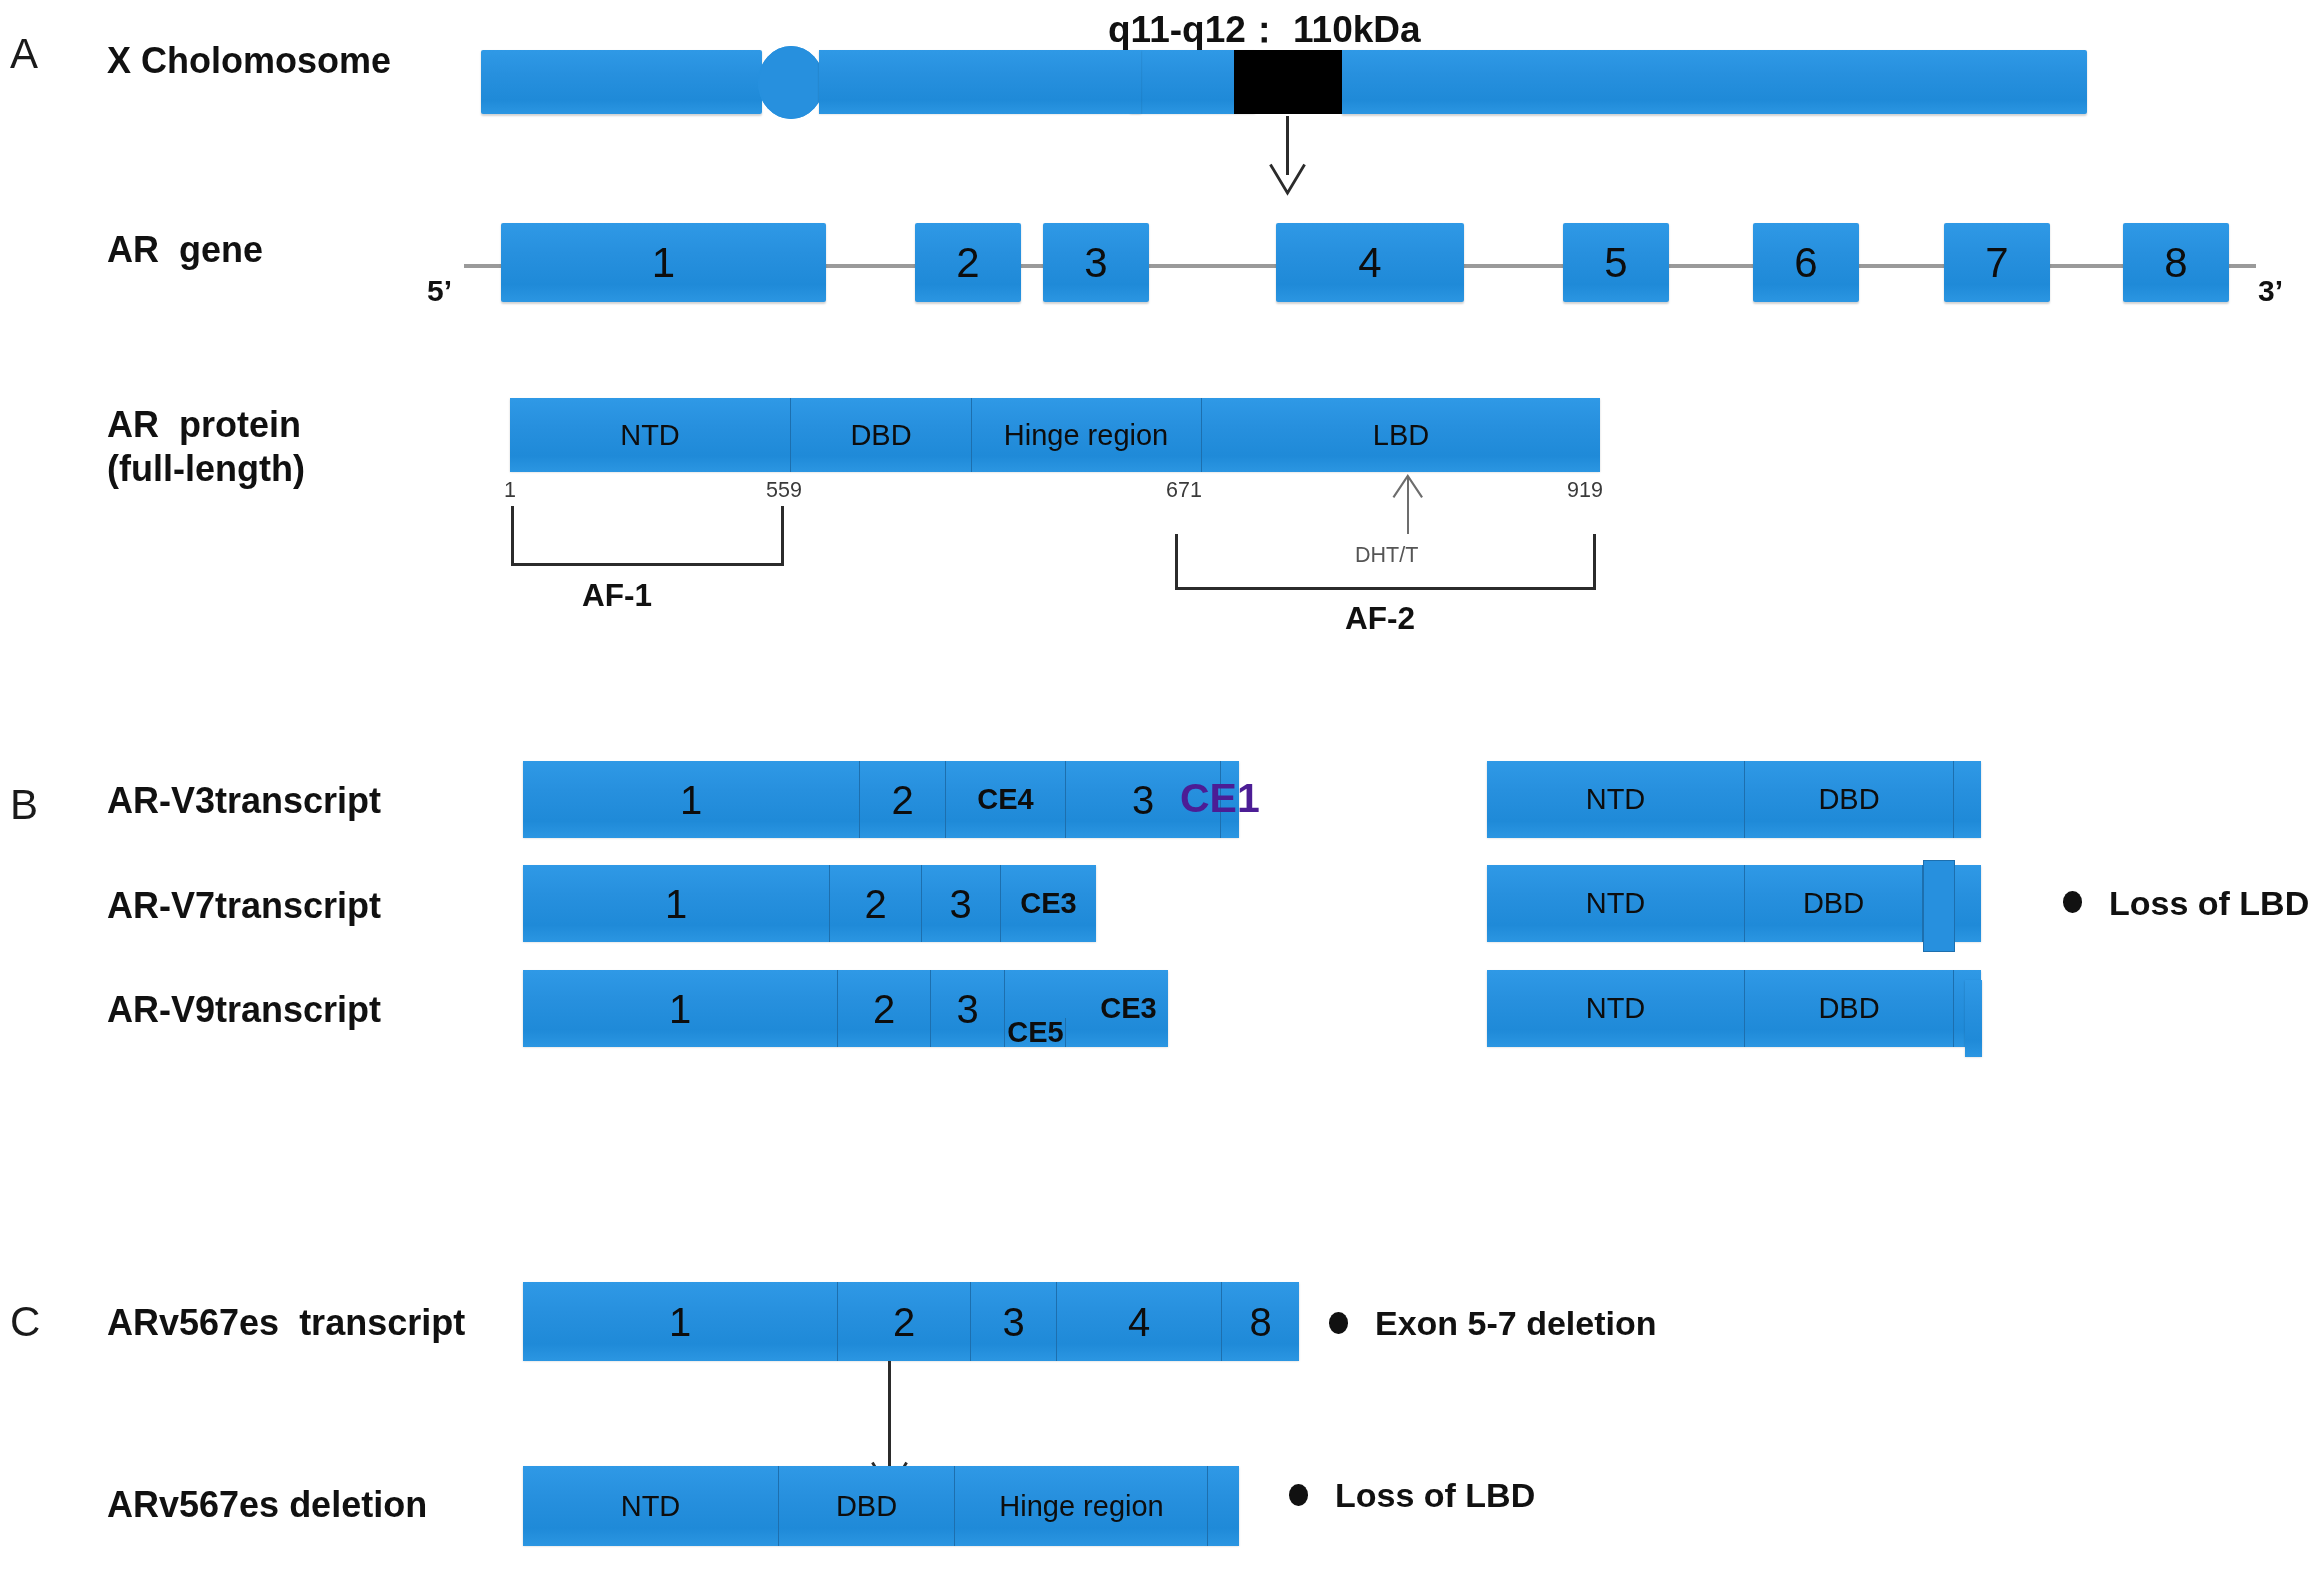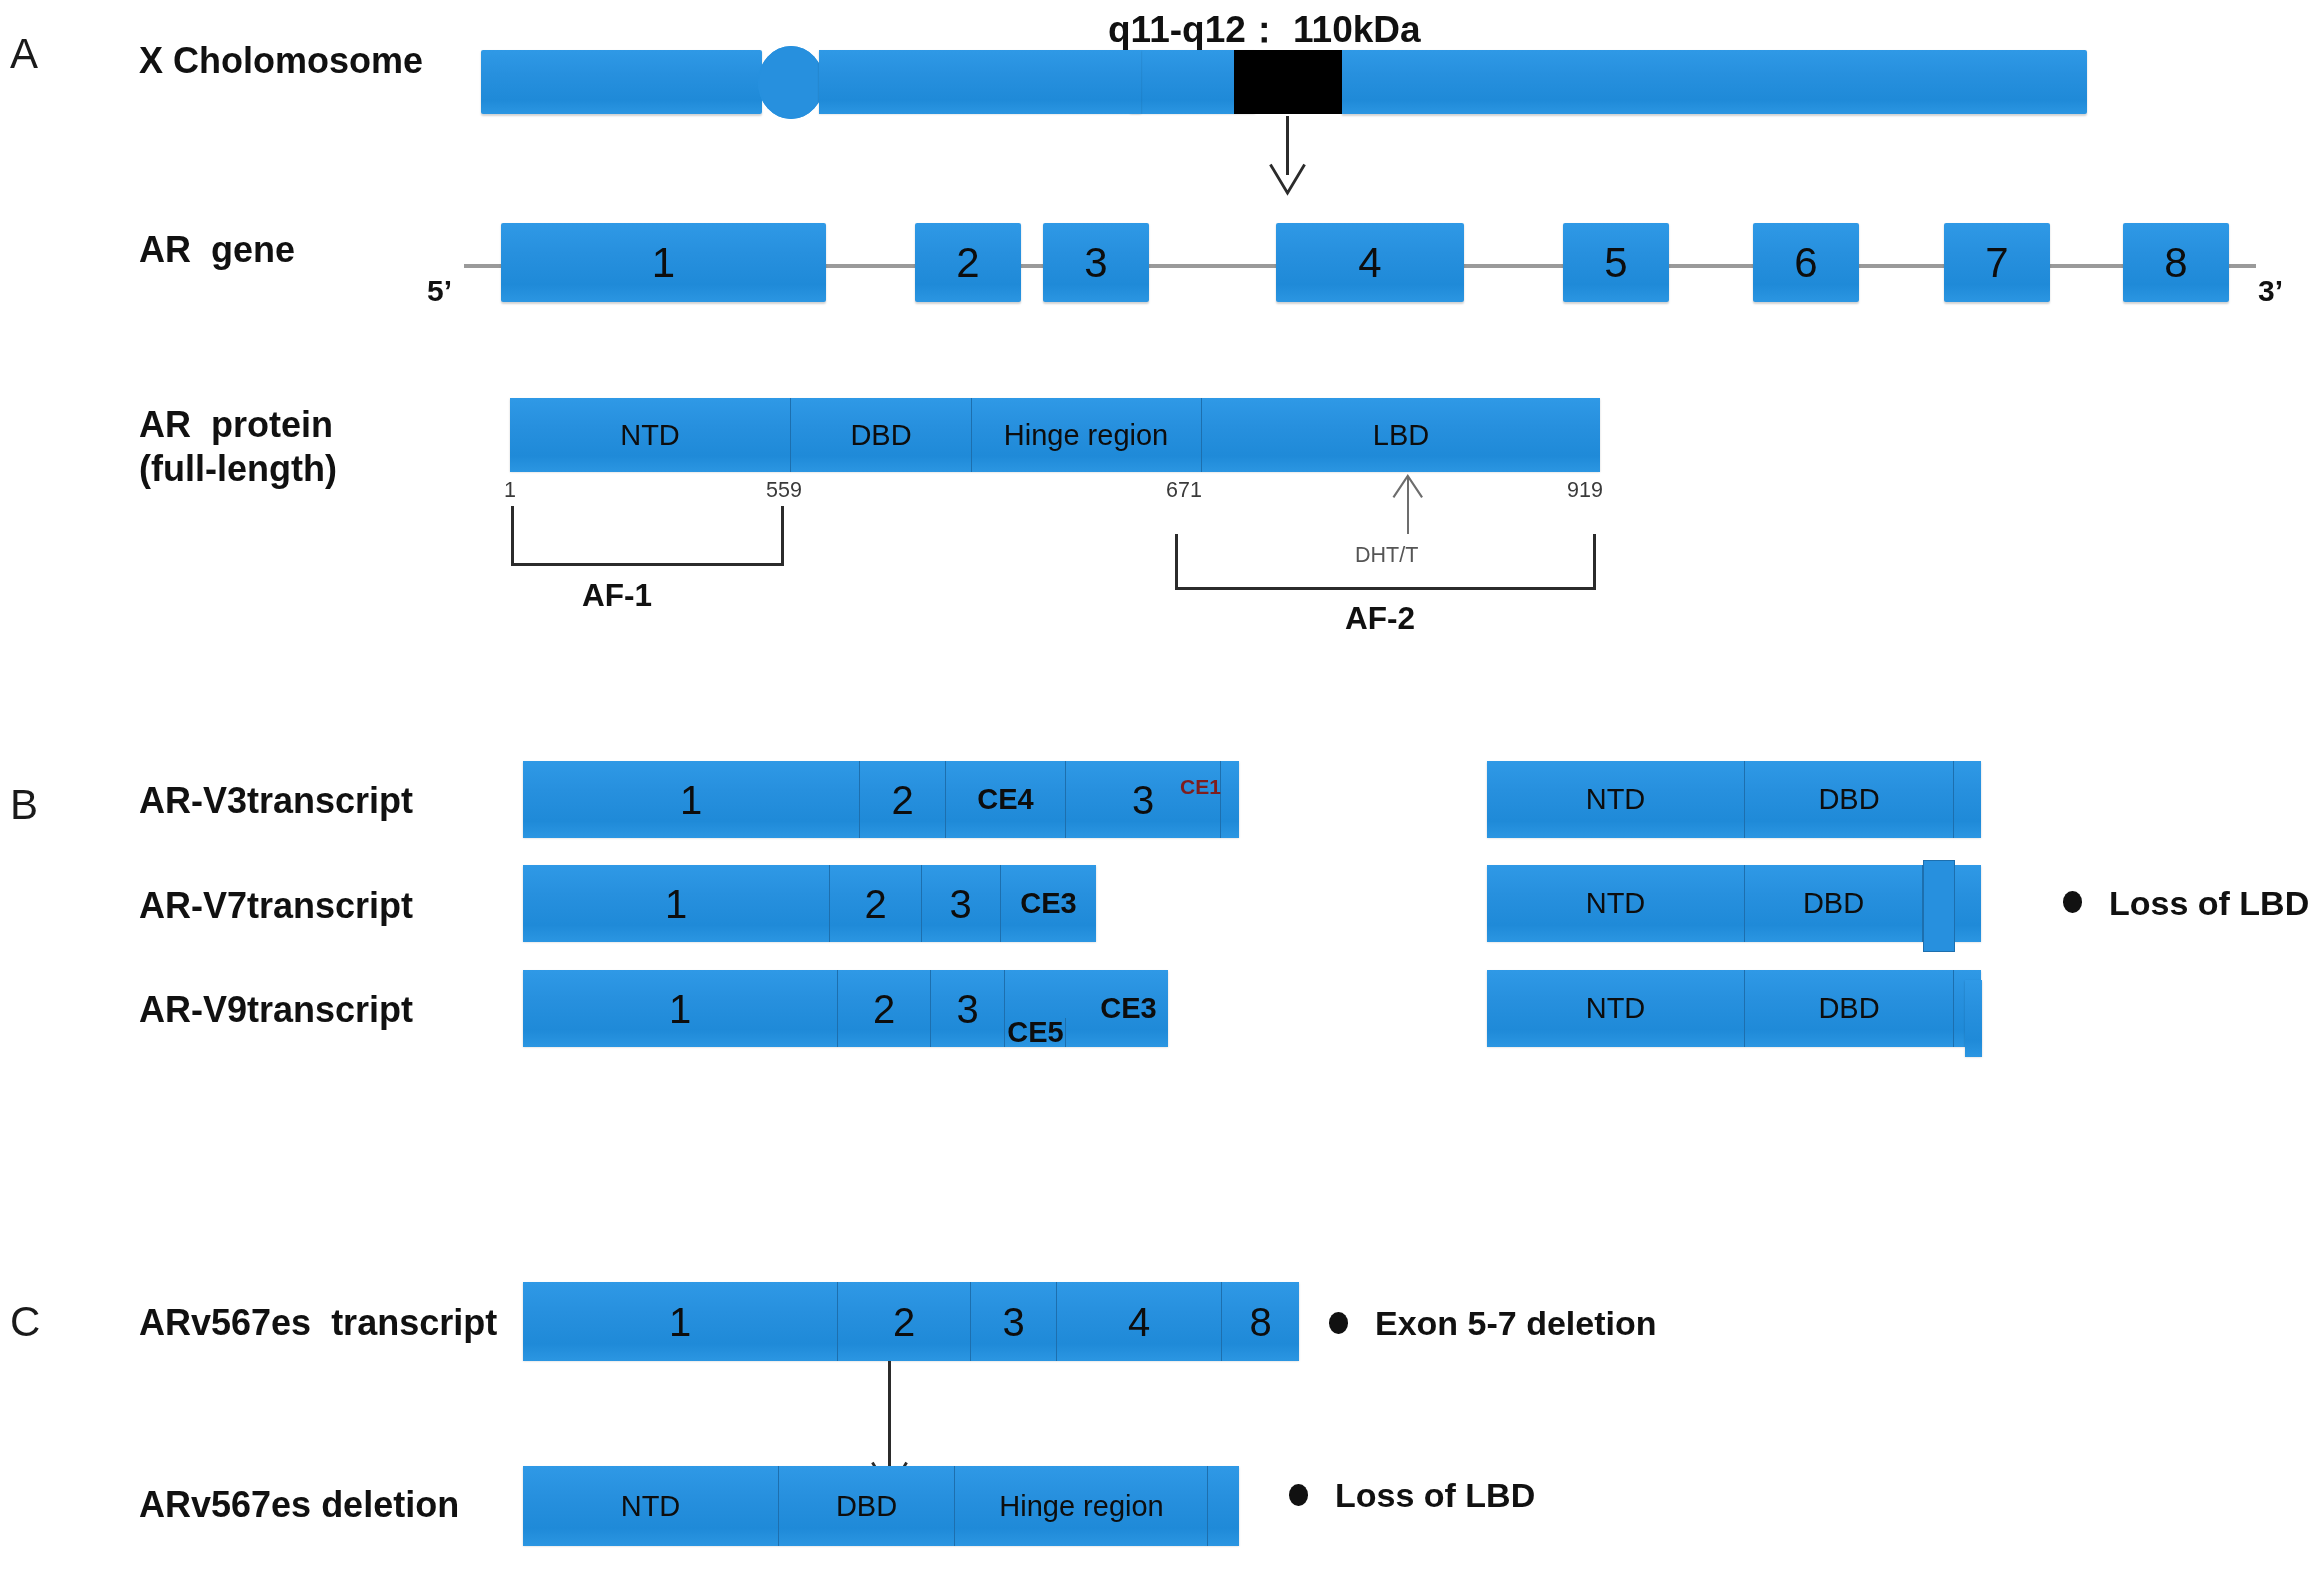--- a/index.html
+++ b/index.html
@@ -26,21 +26,20 @@
     font-weight: 400;
     color: #1a1a1a;
     letter-spacing: 0;
   }
   .row-label {
     font-size: 36px;
     font-weight: bold;
     color: #111111;
     white-space: pre;
     line-height: 1.22;
-    margin-left: 32px;
   }
   .band-label {
     font-size: 37px;
     font-weight: bold;
     color: #111111;
     white-space: pre;
   }
   .tick-num {
     font-size: 21.5px;
     color: #3a3a3a;
@@ -242,21 +241,21 @@
       <span class="seg-text exonnum">2</span>
       </div>
     <div class="seg" style="left:423px; width:120px;">
       <span class="seg-text bold">CE4</span>
       </div>
     <div class="seg" style="left:543px; width:155px;">
       <span class="seg-text exonnum">3</span>
       </div>
     <div class="seg" style="left:698px; width:18.6px;"></div>
   </div>
-  <div class="abs" style="left:1180px; top:775px; font-size:21px; font-weight:bold; color:#7f1d1d;">CE1</div>
+  <div class="abs" style="left:1180px; top:775px; font-size:41px; font-weight:bold; color:#4c1d95;">CE1</div>
 
   <div class="abs bar" style="left:1487px; top:761px; width:494px; height:77px;">
     <div class="seg" style="left:0;    width:258px;">
       <span class="seg-text domain">NTD</span>
       </div>
     <div class="seg" style="left:258px; width:209px;">
       <span class="seg-text domain">DBD</span>
       </div>
     <div class="seg" style="left:467px; width:27px;"></div>
   </div>

